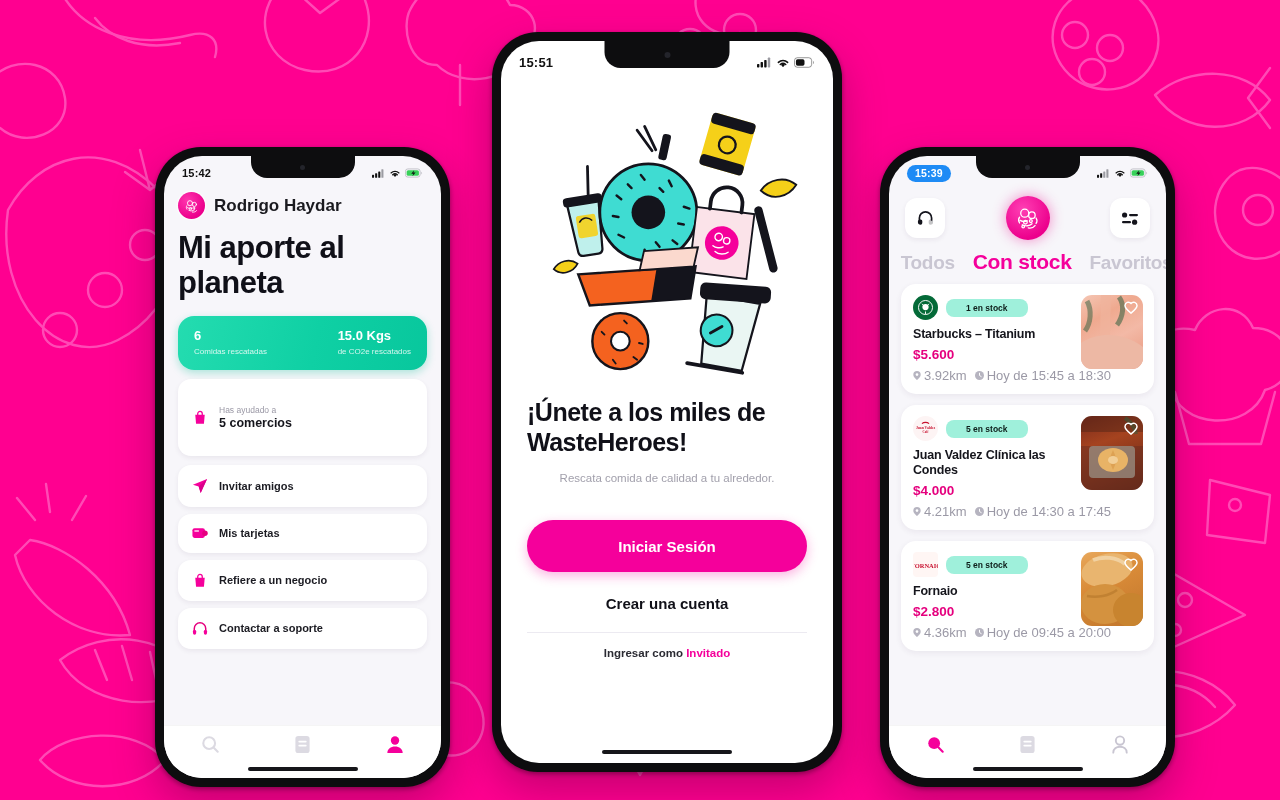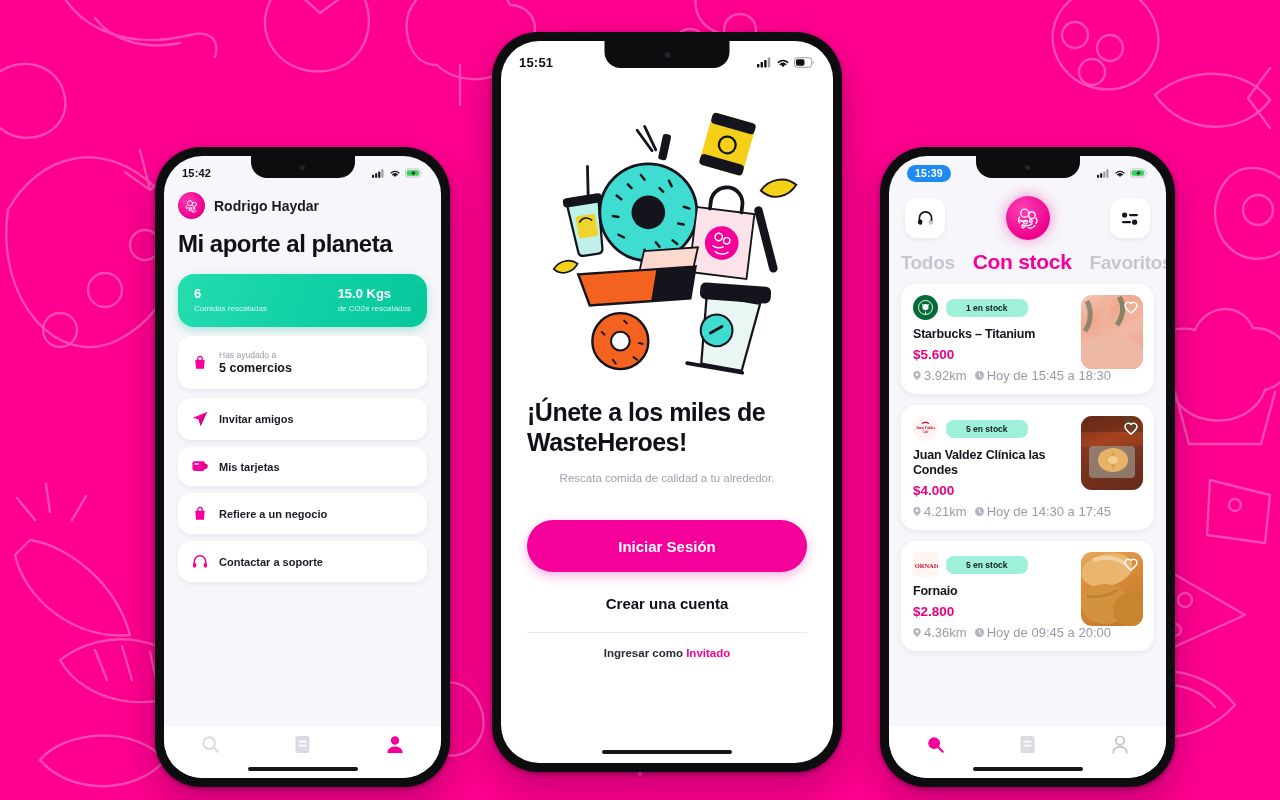--- a/index.html
+++ b/index.html
@@ -57,35 +57,35 @@
   #phone-a { left: 155px; top: 147px; width: 295px; height: 640px; }
   #phone-a .screen { background: #F7F6FA; }
   .a-body { padding: 0 14px; display: flex; flex-direction: column; flex: 1; }
   .a-userrow { display: flex; align-items: center; gap: 9px; margin-top: 6px; }
   .avatar {
     width: 27px; height: 27px; border-radius: 50%;
     background: radial-gradient(circle at 35% 32%, #FF35AE 0%, #EC008C 70%);
     display: flex; align-items: center; justify-content: center; flex: none;
     box-shadow: 0 0 0 1.5px rgba(255,255,255,.55);
   }
-  .a-username { font-size: 14px; font-weight: 700; color: #1a1a1f; }
+  .a-username { font-size: 17px; font-weight: 700; color: #1a1a1f; }
   .a-title {
-    font-size: 24px; line-height: 1.12; font-weight: 800; color: #101018;
+    font-size: 31px; line-height: 1.12; font-weight: 800; color: #101018;
     letter-spacing: -.5px; margin-top: 12px;
   }
   .stat-card {
     margin-top: 16px; border-radius: 16px; padding: 13px 16px 14px;
     background: linear-gradient(103deg,#24DCB0 0%, #0FD0A4 55%, #08C79D 100%);
     display: flex; justify-content: space-between;
     box-shadow: 0 3px 9px rgba(13,190,150,.32);
   }
   .stat-num { font-size: 13px; font-weight: 800; color: #fff; line-height: 1.1; }
   .stat-lbl { font-size: 8px; color: rgba(255,255,255,.82); margin-top: 3px; }
   .white-card {
-    background: #fff; border-radius: 13px; padding: 14px 13px;
+    background: #fff; border-radius: 13px; padding: 26px 13px;
     display: flex; align-items: center; gap: 11px;
     box-shadow: 0 2px 5px rgba(60,30,70,.07);
   }
   .a-list { display: flex; flex-direction: column; gap: 7px; margin-top: 9px; }
   .wc-sub { font-size: 8.5px; color: #9b99a6; line-height: 1.2; }
   .wc-strong { font-size: 12.5px; font-weight: 800; color: #15151c; margin-top: 1px; }
   .wc-label { font-size: 11px; font-weight: 600; color: #1b1b22; }
   .ico { width: 17px; flex: none; display: flex; align-items: center; justify-content: center; }
 
   

